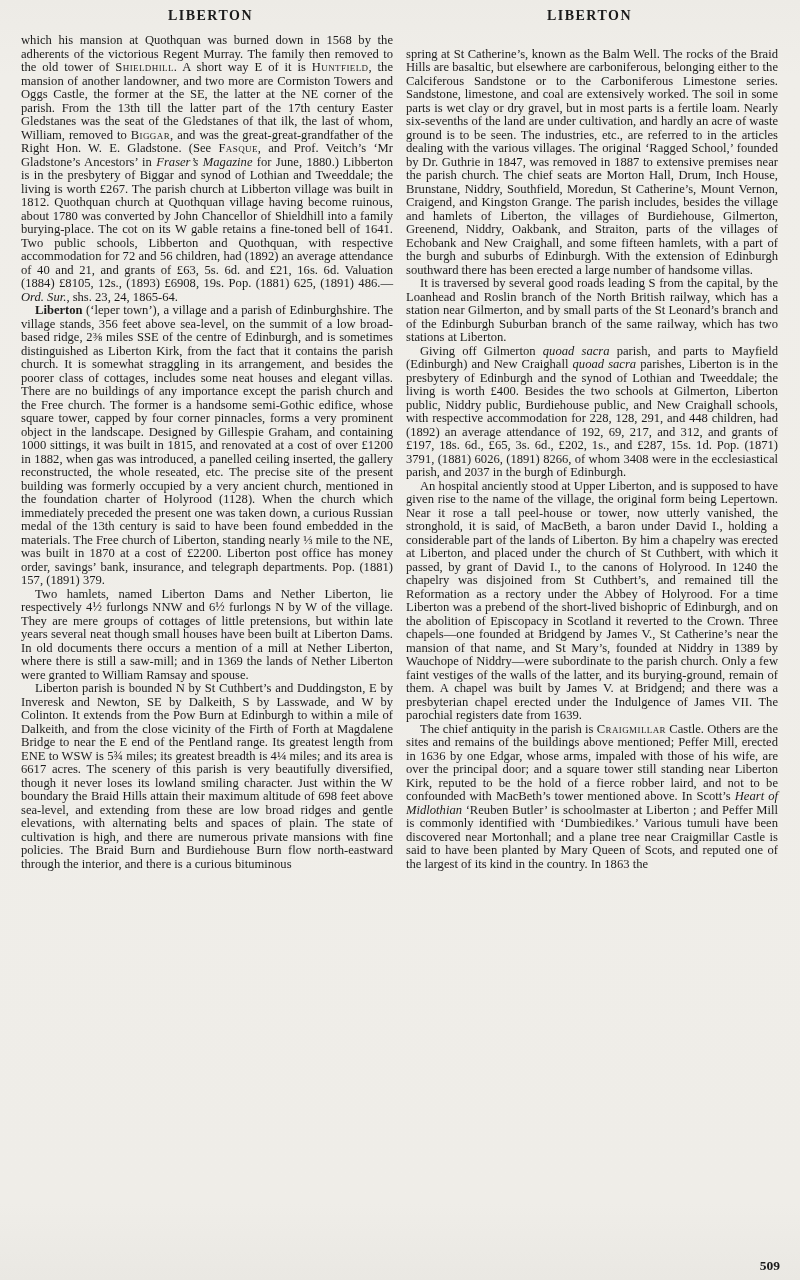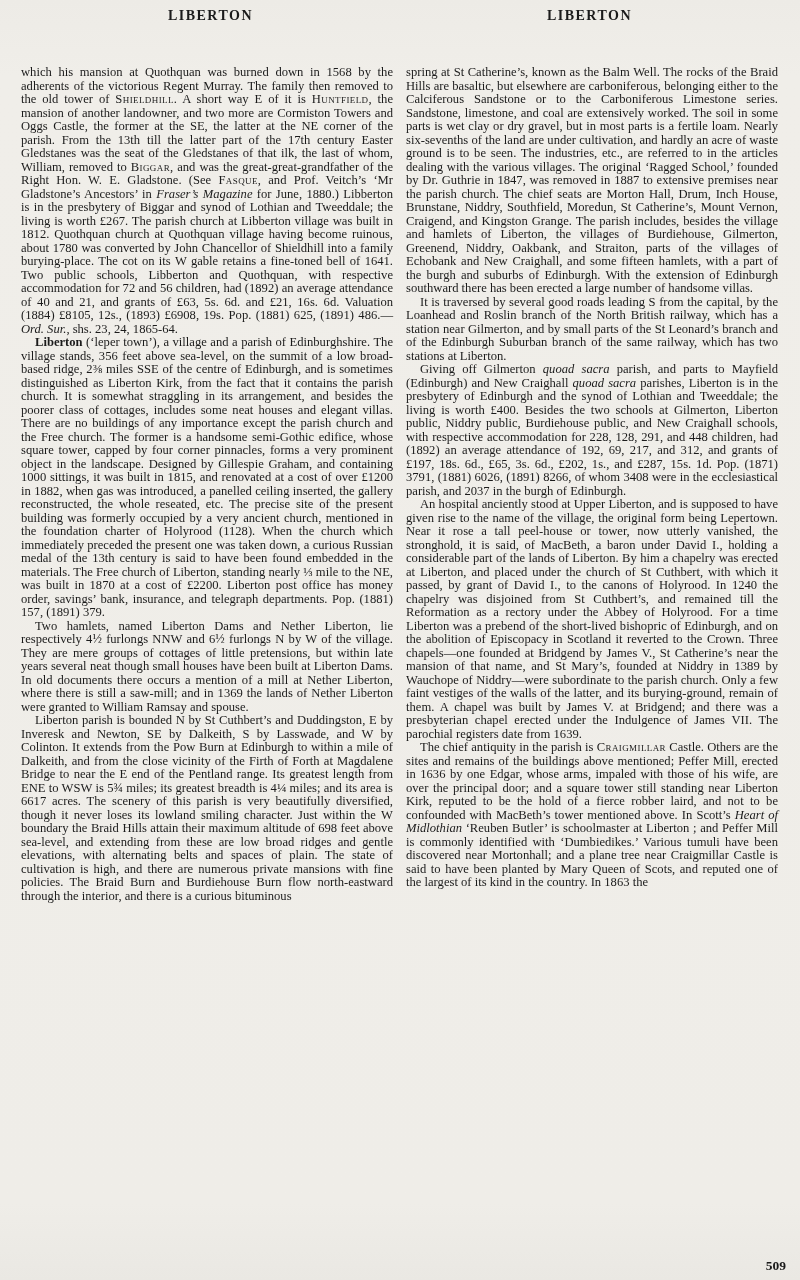--- a/index.html
+++ b/index.html
@@ -24,22 +24,21 @@
   }
   .head-cell{
     flex:1;
     text-align:center;
     font-weight:bold;
     font-size:14px;
     letter-spacing:1.5px;
   }
   .cols{
     display:flex;
-    align-items:flex-start;
-    margin-top:32px;
+    align-items:flex-end;
   }
   .col{
     width:372px;
     font-size:12.6px;
     line-height:13.5px;
     text-align:justify;
   }
   .divider{
     width:1px;
     background:#2a2a2a;
@@ -50,21 +49,21 @@
     text-align:justify;
   }
   p.para.indent{
     text-indent:14px;
   }
   .b{font-weight:bold;}
   .i{font-style:italic;}
   .sc{font-variant:small-caps;letter-spacing:.4px;}
   .page-number{
     position:absolute;
-    right:14px;
+    right:20px;
     bottom:6px;
     font-size:13.5px;
     font-weight:bold;
   }
 </style>
 </head>
 <body>
 
 <div class="page">
   <div class="head-row">

